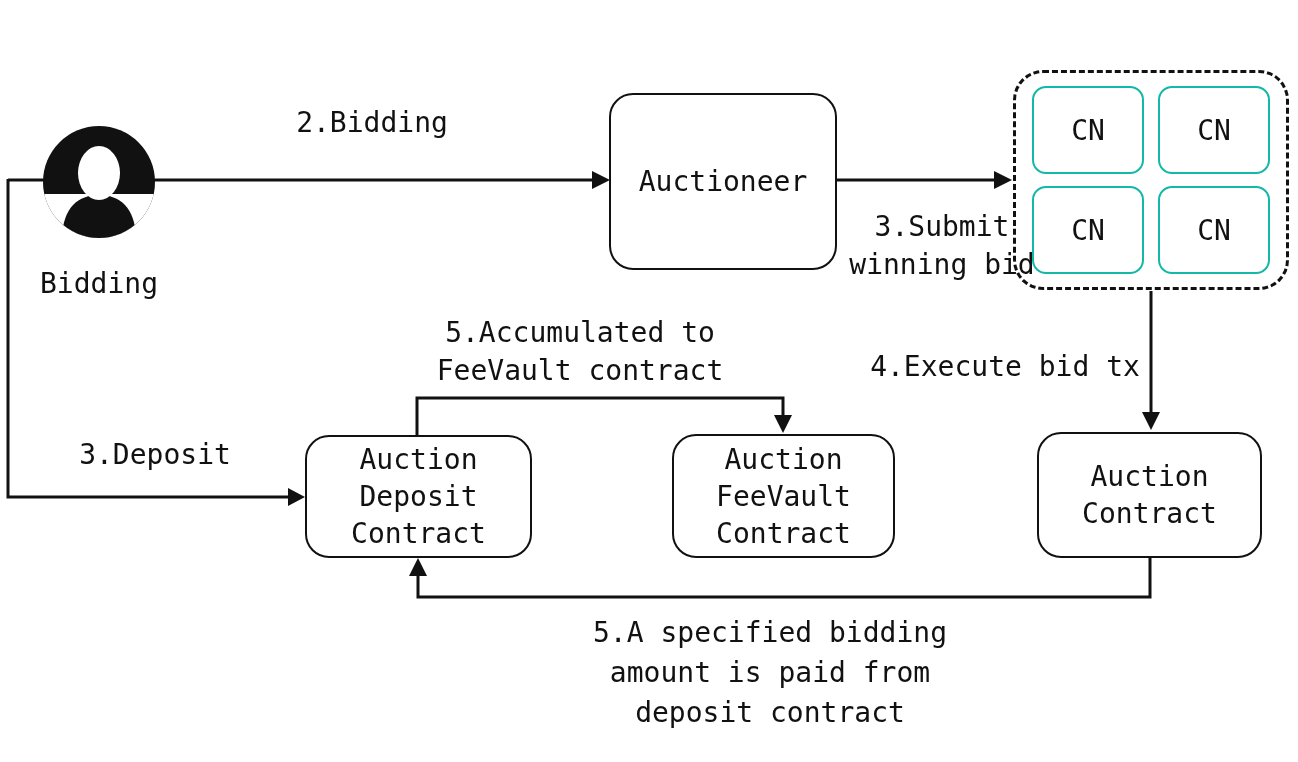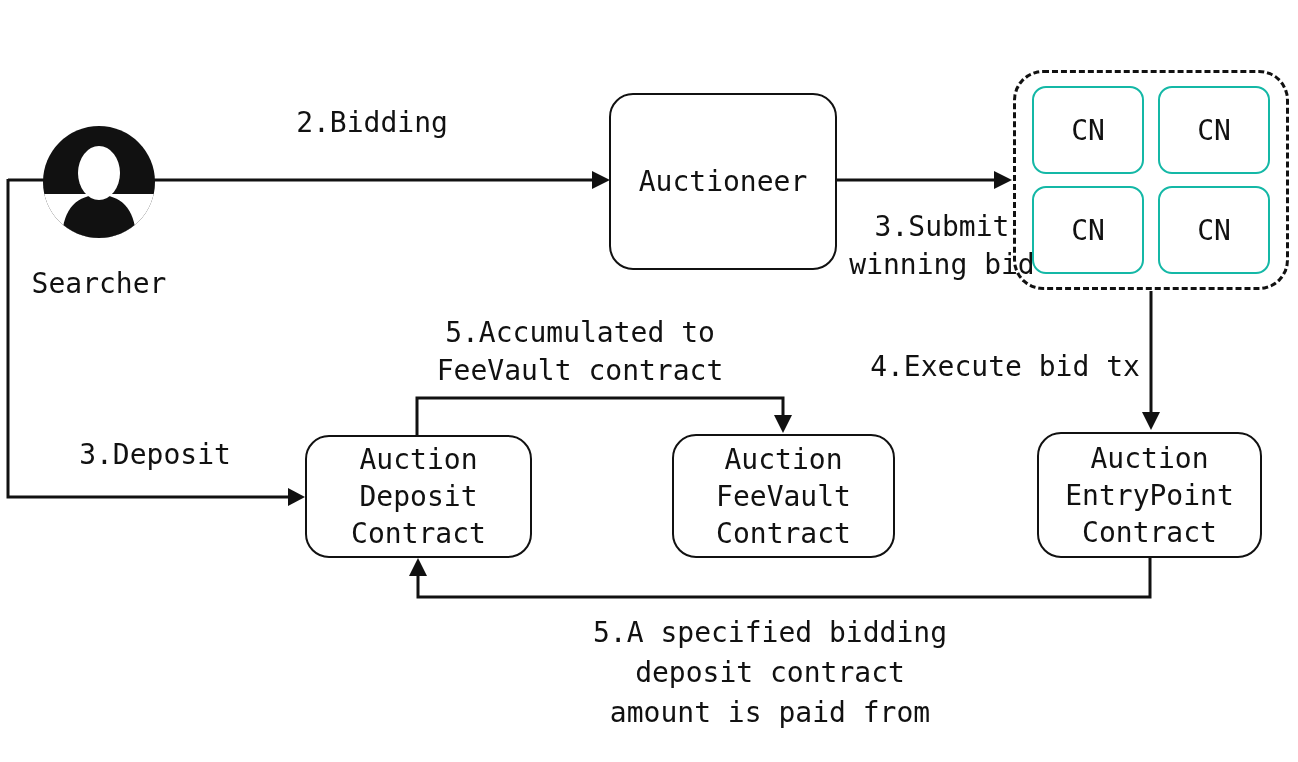--- a/index.html
+++ b/index.html
@@ -105,21 +105,21 @@
         </clipPath>
     </defs>
     <circle cx="56" cy="56" r="56" fill="#111111"></circle>
     <g clip-path="url(#discClip)">
       <rect x="0" y="68" width="112" height="44" fill="#ffffff"></rect>
       <path d="M 19 114 C 19 82 35 69 56 69 C 77 69 93 82 93 114 Z" fill="#111111"></path>
     </g>
     <ellipse cx="56" cy="47" rx="21" ry="27" fill="#ffffff"></ellipse>
   </svg>
 
-  <div class="label" style="left:99px; top:265px;">Searcher</div>
+  <div class="label" style="left:99px; top:265px;">Bidding</div>
 
   <div class="node" style="left:609px; top:93px; width:228px; height:177px;">
     <div>Auctioneer</div>
   </div>
 
   <div class="cluster" style="left:1013px; top:70px; width:276px; height:220px;">
     <div class="cn">
       <span>CN</span>
     </div>
     <div class="cn">
@@ -140,21 +140,20 @@
   </div>
 
   <div class="node" style="left:672px; top:434px; width:223px; height:124px;">
     <div>Auction</div>
     <div>FeeVault</div>
     <div>Contract</div>
   </div>
 
   <div class="node" style="left:1037px; top:432px; width:225px; height:126px;">
     <div>Auction</div>
-    <div>EntryPoint</div>
     <div>Contract</div>
   </div>
 
   <div class="label" style="left:372px; top:104px;">2.Bidding</div>
 
   <div class="label" style="left:906px; top:208px;margin-left:36px;">
     <div>3.Submit</div>
     <div>winning bid</div>
   </div>
 
@@ -162,17 +161,17 @@
 
   <div class="label" style="left:580px; top:314px;">
     <div>5.Accumulated to</div>
     <div>FeeVault contract</div>
   </div>
 
   <div class="label" style="left:155px; top:436px;">3.Deposit</div>
 
   <div class="label tight3" style="left:770px; top:613px;">
     <div>5.A specified bidding</div>
+    <div>amount is paid from</div>
     <div>deposit contract</div>
-    <div>amount is paid from</div>
   </div>
 
 </div>
 
 </body></html>

